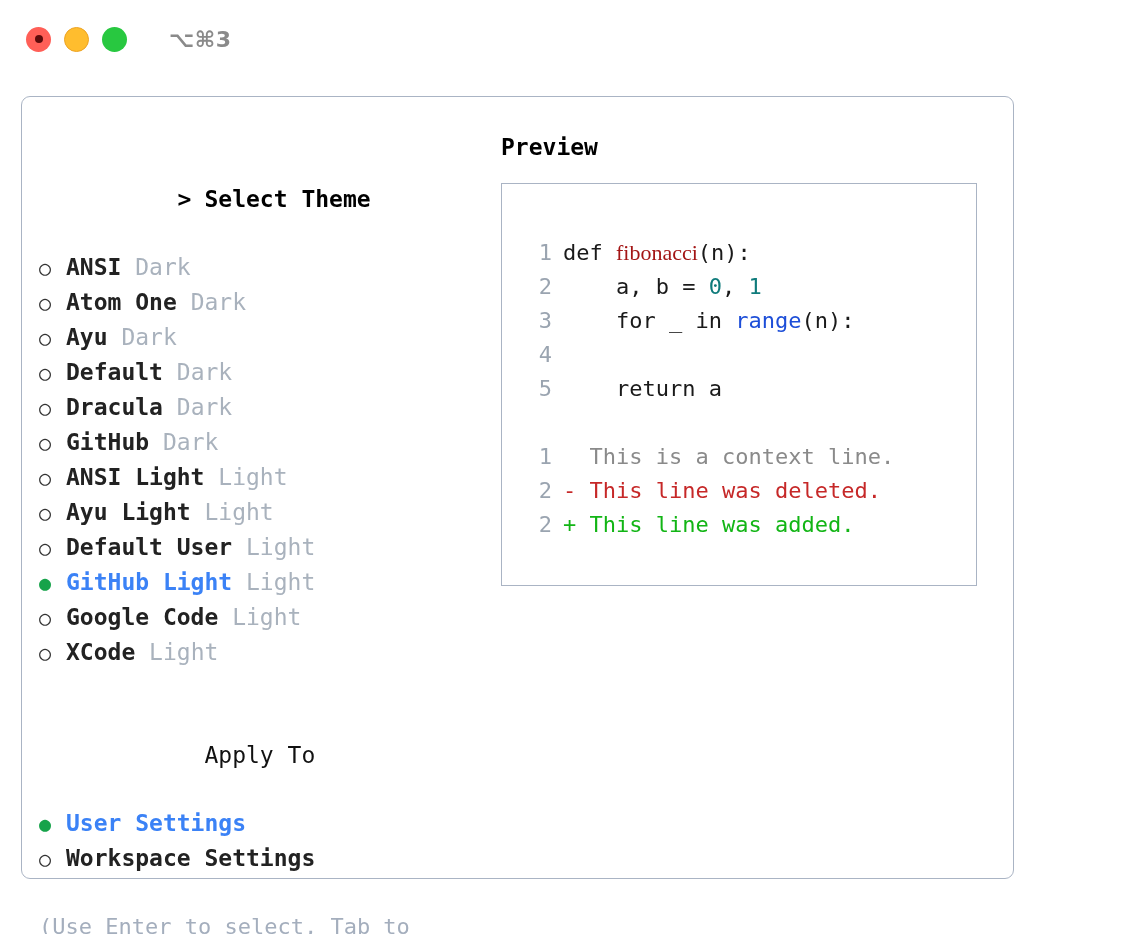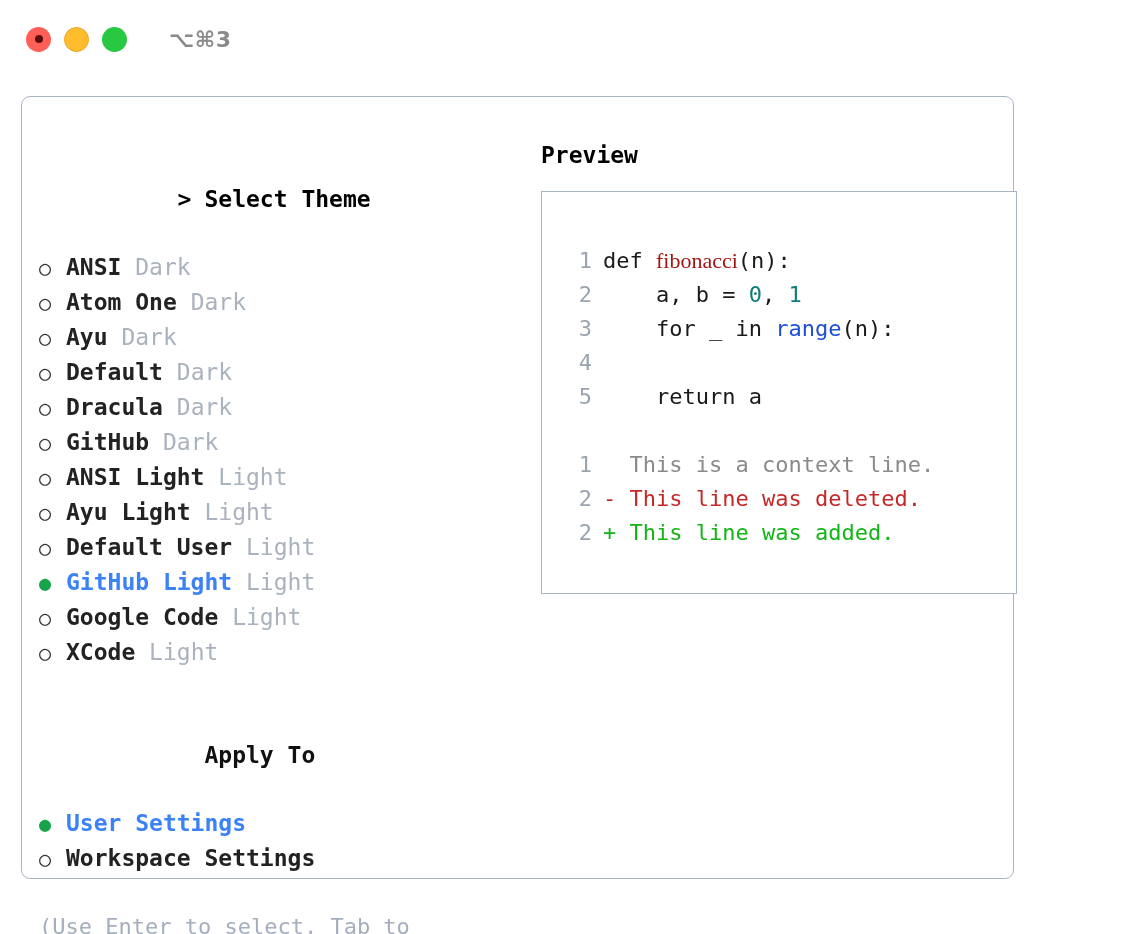--- a/index.html
+++ b/index.html
@@ -83,21 +83,21 @@
     line-height: 34px;
     color: #000000;
     font-weight: bold;
     white-space: pre;
   }
   .section-head .marker {
     display: inline-block;
     width: 27px;
   }
   .section-head.plain {
-    font-weight: bold;
+    font-weight: normal;
     color: #111111;
   }
 
   .opt-row {
     display: flex;
     align-items: baseline;
     font-size: 23px;
     line-height: 34px;
     white-space: pre;
   }
@@ -119,23 +119,22 @@
     margin-top: 34px;
     font-size: 22px;
     line-height: 34px;
     color: #a4aebd;
     width: 400px;
   }
 
   
   .right-col {
     position: absolute;
-    left: 479px; top: 41px;
+    left: 479px; top: 33px;
     width: 490px;
-    margin-left: 40px;
   }
   .preview-head {
     font-size: 23px;
     line-height: 34px;
     font-weight: bold;
     color: #000000;
   }
   .preview-box {
     margin-top: 19px;
     width: 476px;

